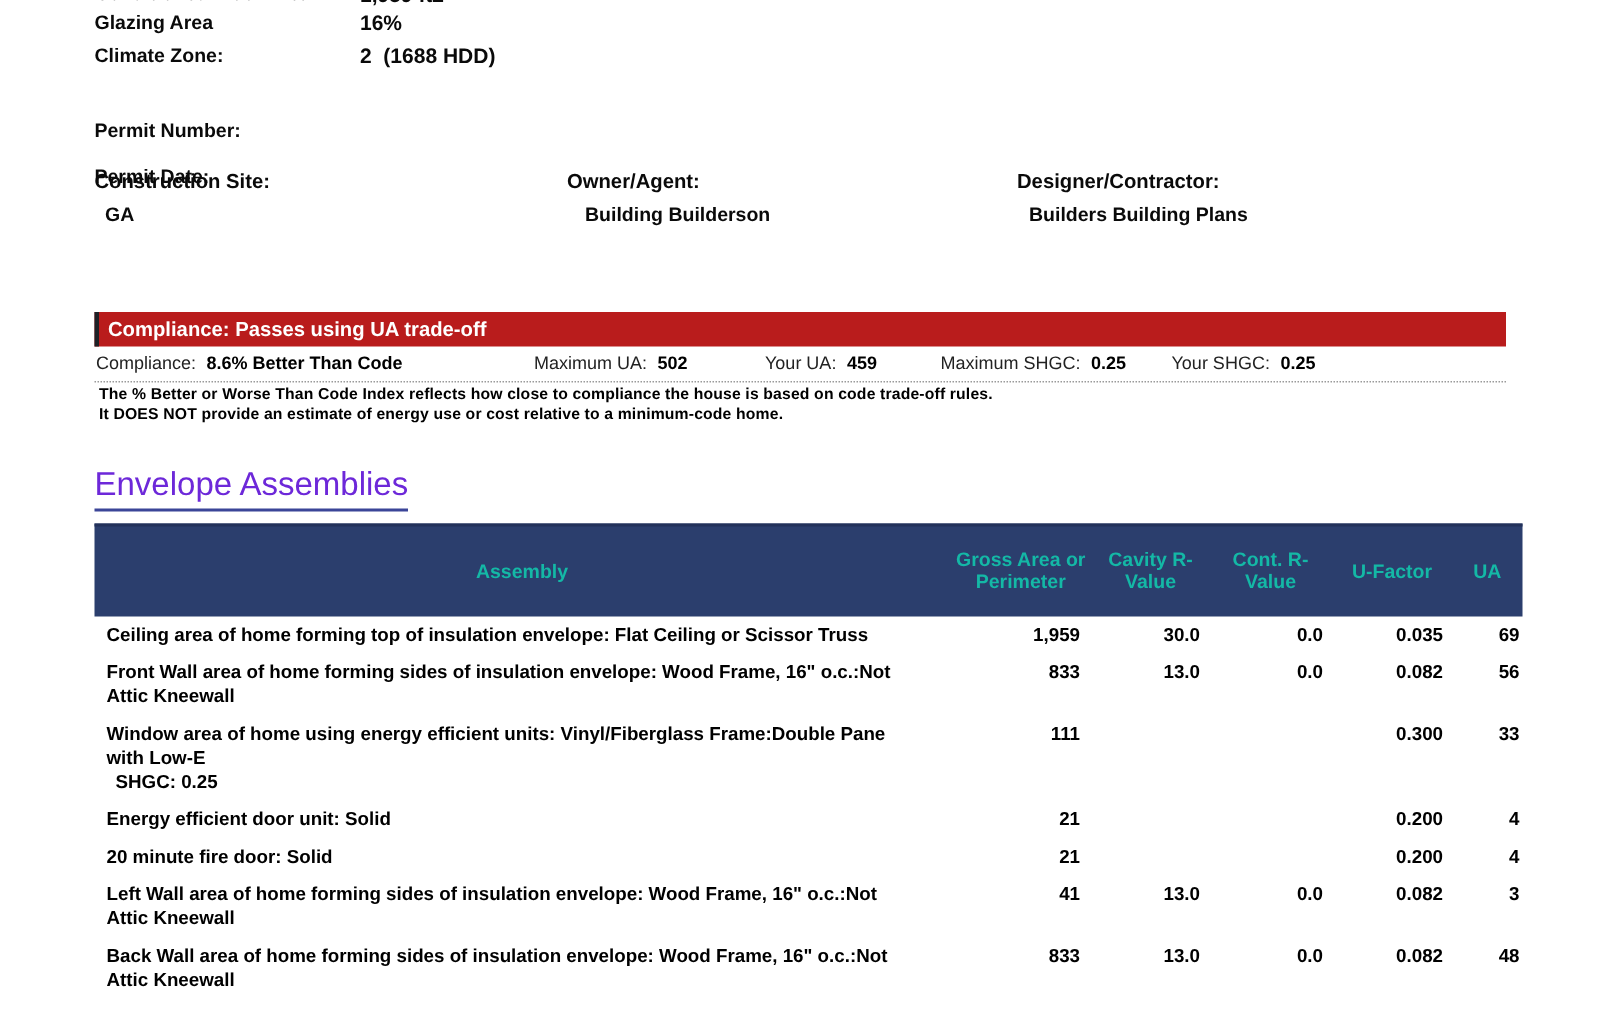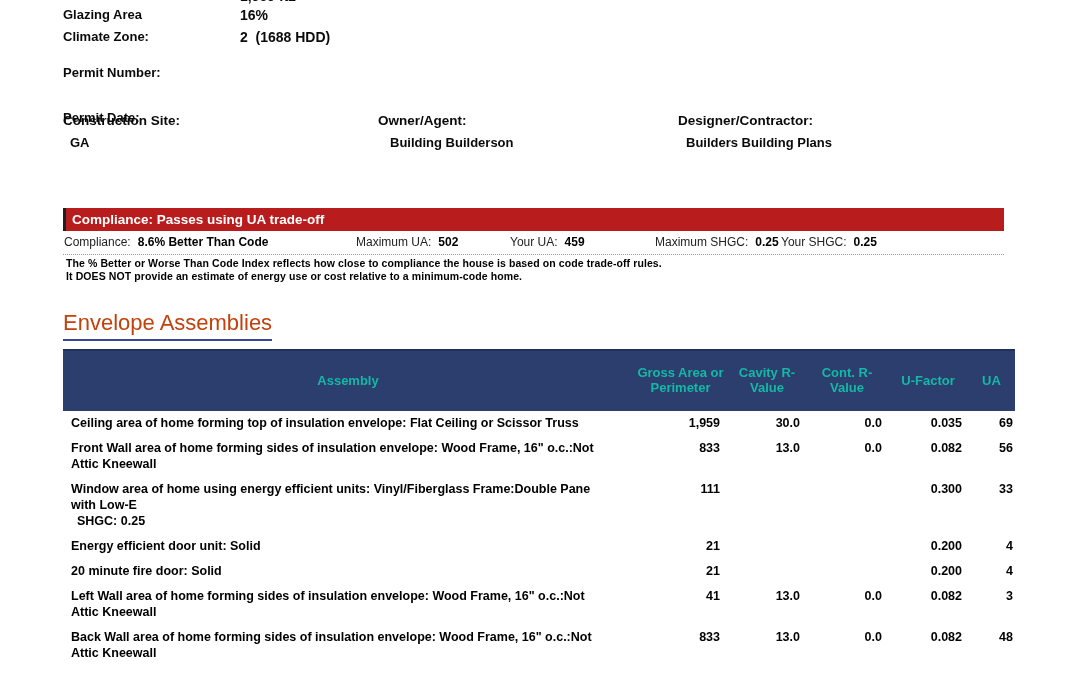--- a/index.html
+++ b/index.html
@@ -28,21 +28,21 @@
   }
 
   
   .stats{position:absolute;left:0;top:235px;width:1080px;height:19px;font-size:12px;}
   .stat{position:absolute;top:0;display:flex;gap:7px;white-space:pre;}
   .stat .sl{color:#222;font-weight:400;}
   .stat .sv{font-weight:700;color:#000;}
   .stat:nth-of-type(1){left:64px;}
   .stat:nth-of-type(2){left:356px;align-items:center;}
   .stat:nth-of-type(3){left:510px;}
-  .stat:nth-of-type(4){left:627px;margin-left:28px;}
+  .stat:nth-of-type(4){left:627px;}
   .stat:nth-of-type(5){left:781px;}
   .stats-sep{position:absolute;left:63px;top:254px;width:941px;border-top:1px dotted #9a9a9a;}
 
   .note{position:absolute;left:66px;font-size:10.5px;font-weight:700;color:#000;letter-spacing:0.1px;}
   #note1{top:257px;}
   #note2{top:270px;}
 
   
   .section-heading{
     position:absolute;left:63px;top:310px;
@@ -89,21 +89,21 @@
     <span class="val">16%</span>
   </div>
   <div class="inforow" style="top:29px;">
     <span class="lbl">Climate Zone:</span>
     <span class="val">2  (1688 HDD)</span>
   </div>
   <div class="inforow" style="top:63px;margin-top:47px;">
     <span class="lbl">Permit Date:</span>
     <span class="val"></span>
   </div>
-  <div class="inforow" style="top:65px;">
+  <div class="inforow" style="top:79px;">
     <span class="lbl">Permit Number:</span>
     <span class="val"></span>
   </div>
 
   <div class="party-lbl" style="left:63px;">Construction Site:</div>
   <div class="party-val" style="left:70px;">GA</div>
   <div class="party-lbl" style="left:378px;">Owner/Agent:</div>
   <div class="party-val" style="left:390px;">Building Builderson</div>
   <div class="party-lbl" style="left:678px;">Designer/Contractor:</div>
   <div class="party-val" style="left:686px;">Builders Building Plans</div>
@@ -132,21 +132,21 @@
     <span class="stat">
       <span class="sl">Your SHGC:</span>
       <span class="sv">0.25</span>
     </span>
   </div>
   <div class="stats-sep"></div>
 
   <div class="note" id="note1">The % Better or Worse Than Code Index reflects  how close to compliance the house is based on code trade-off rules.</div>
   <div class="note" id="note2">It DOES NOT provide an estimate of energy use or cost relative to a minimum-code home.</div>
 
-  <div class="section-heading" style="color: #c2410c; border-bottom-color: rgb(59, 69, 152);">Envelope Assemblies</div>
+  <div class="section-heading" style="color: #6d28d9; border-bottom-color: rgb(59, 69, 152);">Envelope Assemblies</div>
 
   <div class="etable">
     <div class="thead" style="background: rgb(43, 62, 109);">
       <div class="hc">Assembly</div>
       <div class="hc">Gross Area or Perimeter</div>
       <div class="hc">Cavity R-Value</div>
       <div class="hc">Cont. R-Value</div>
       <div class="hc">U-Factor</div>
       <div class="hc">UA</div>
     </div>

